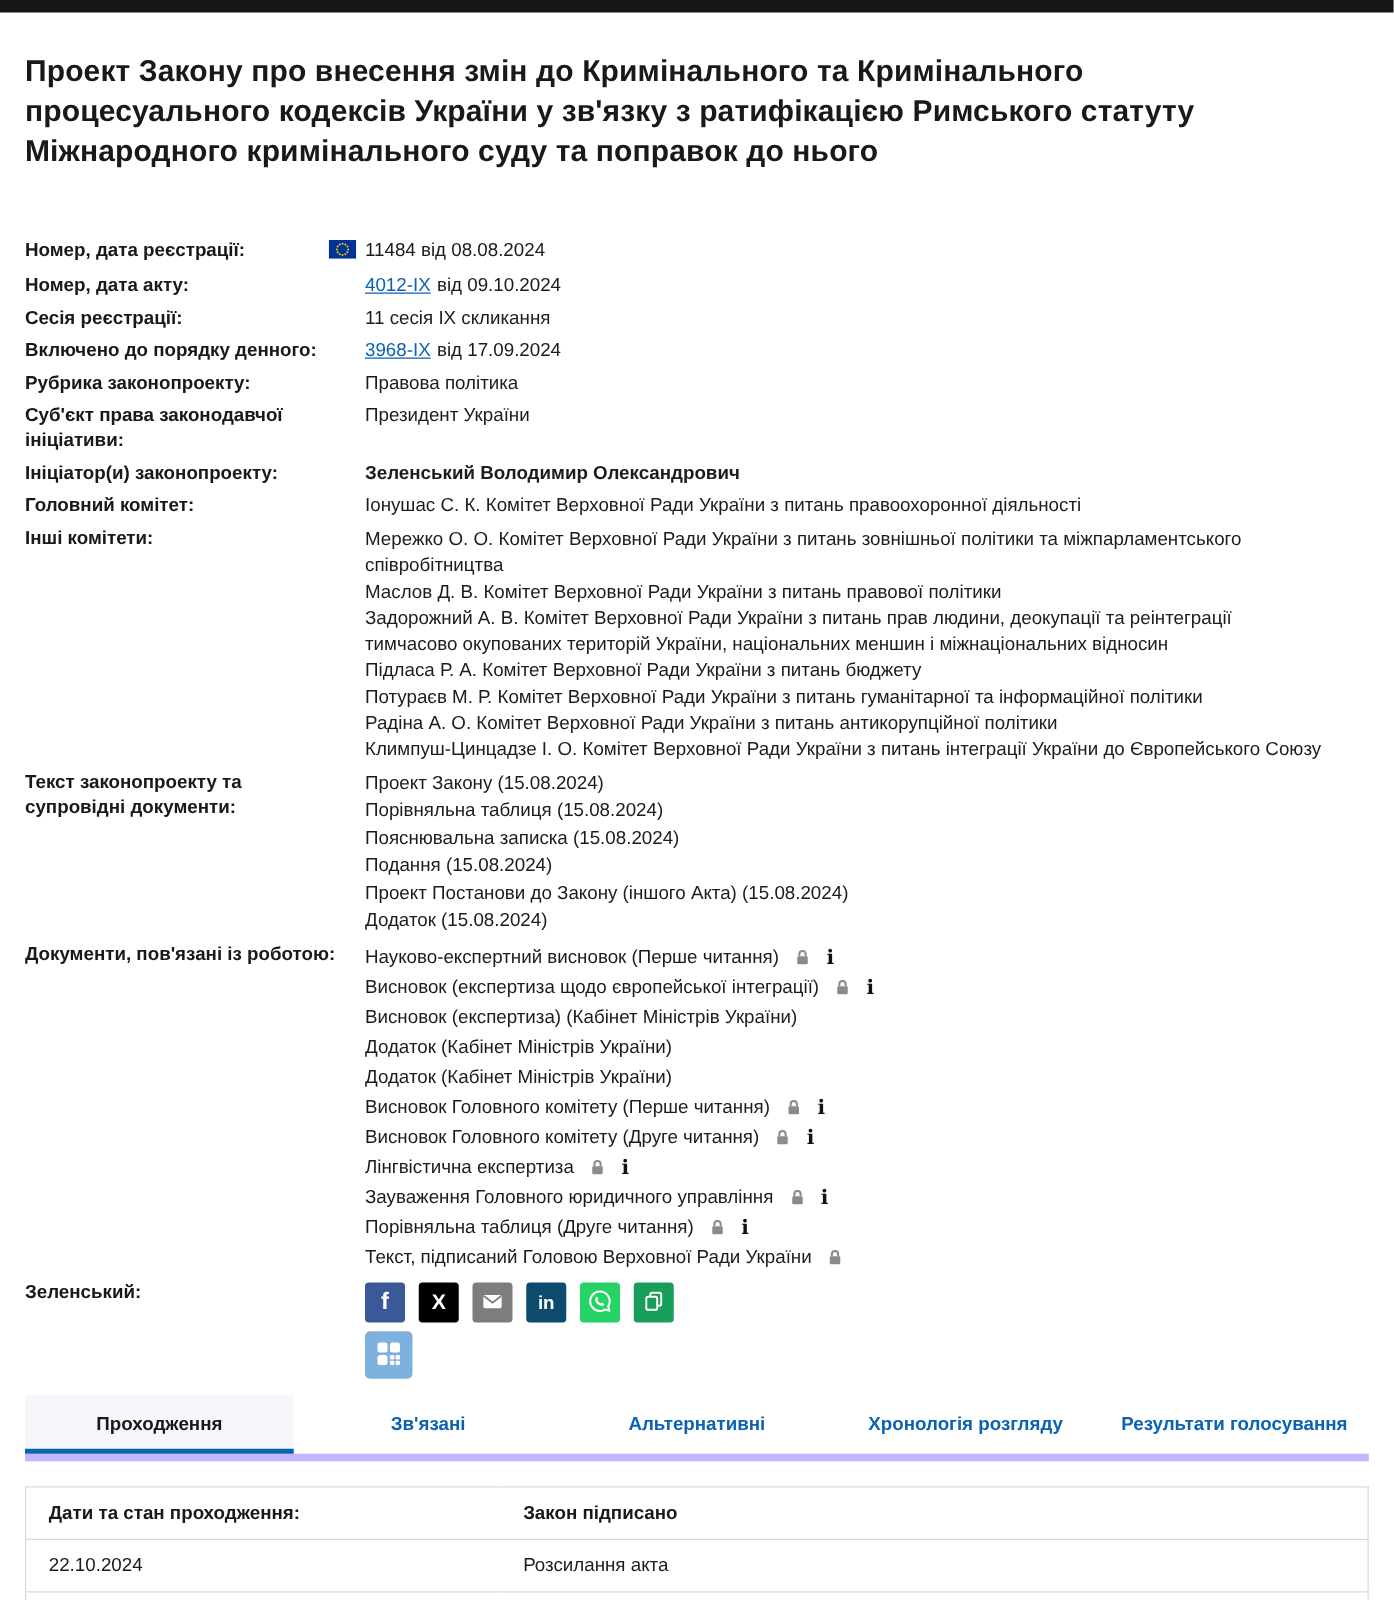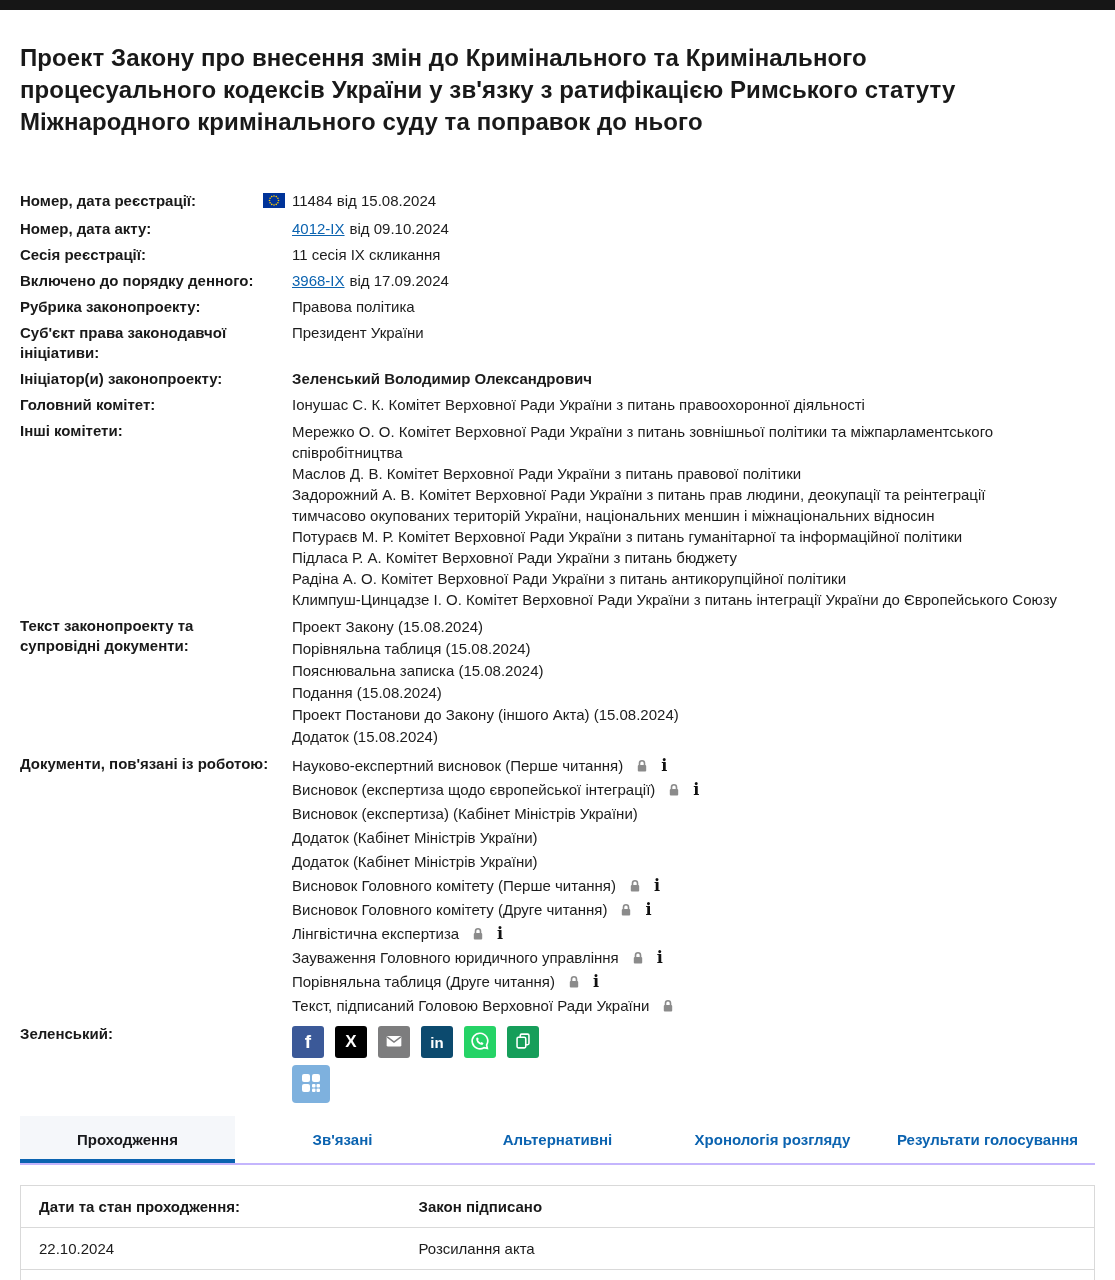--- a/index.html
+++ b/index.html
@@ -53,21 +53,21 @@
   .sbtn.em { background:#7d7d7e; }
   .sbtn.li { background:#0c4a6e; font-size:15px; font-weight:700; }
   .sbtn.wa { background:#25d366; }
   .sbtn.cp { background:#169e5a; }
   .qr-row { margin-top:7px; }
   .qr-btn {
     width:38px; height:38px; background:#7eb1de; border:none; border-radius:4px;
     display:flex; align-items:center; justify-content:center; cursor:pointer; padding:0;
   }
 
-  .tabs { display:flex; margin-top:10px; border-bottom:2px solid #c4b5fd;justify-content:flex-end; }
+  .tabs { display:flex; margin-top:10px; border-bottom:6px solid #c4b5fd;justify-content:flex-end; }
   .tab {
     flex:1; padding:15px 4px; text-align:center;
     font-size:15px; font-weight:700; color:#0b63b0; cursor:pointer;
   }
   .tab.active {
     background:#f5f7fa; color:#18191c;
     box-shadow: inset 0 -4px 0 #0b63b0;
   }
 
   .status-table {
@@ -105,21 +105,21 @@
                 <circle cx="14.9" cy="9.75" r="0.8"></circle>
                 <circle cx="13.25" cy="11.4" r="0.8"></circle>
               <circle cx="11" cy="12" r="0.8"></circle>
                 <circle cx="8.75" cy="11.4" r="0.8"></circle>
                 <circle cx="7.1" cy="9.75" r="0.8"></circle>
               <circle cx="6.5" cy="7.5" r="0.8"></circle>
                 <circle cx="7.1" cy="5.25" r="0.8"></circle>
                 <circle cx="8.75" cy="3.6" r="0.8"></circle>
             </g>
             </svg>
-        </span><span>11484 від 15.08.2024</span>
+        </span><span>11484 від 08.08.2024</span>
       </div>
     </div>
 
     <div class="frow">
       <div class="flabel">Номер, дата акту:</div>
       <div class="fvalue"><a class="blink">4012-IX</a><span>від 09.10.2024</span></div>
     </div>
 
     <div class="frow">
       <div class="flabel">Сесія реєстрації:</div>
@@ -154,23 +154,23 @@
     <div class="frow">
       <div class="flabel">Інші комітети:</div>
       <div class="fvalue cmte-list">
 
           <div class="cmte-line">Мережко О. О. Комітет Верховної Ради України з питань зовнішньої політики та міжпарламентського співробітництва</div>
 
           <div class="cmte-line">Маслов Д. В. Комітет Верховної Ради України з питань правової політики</div>
 
           <div class="cmte-line">Задорожний А. В. Комітет Верховної Ради України з питань прав людини, деокупації та реінтеграції тимчасово окупованих територій України, національних меншин і міжнаціональних відносин</div>
 
+          <div class="cmte-line">Підласа Р. А. Комітет Верховної Ради України з питань бюджету</div>
+
           <div class="cmte-line">Потураєв М. Р. Комітет Верховної Ради України з питань гуманітарної та інформаційної політики</div>
-
-          <div class="cmte-line">Підласа Р. А. Комітет Верховної Ради України з питань бюджету</div>
 
           <div class="cmte-line">Радіна А. О. Комітет Верховної Ради України з питань антикорупційної політики</div>
 
           <div class="cmte-line">Климпуш-Цинцадзе І. О. Комітет Верховної Ради України з питань інтеграції України до Європейського Союзу</div>
         </div>
     </div>
 
     <div class="frow">
       <div class="flabel">Текст законопроекту та супровідні документи:</div>
       <div class="fvalue">

